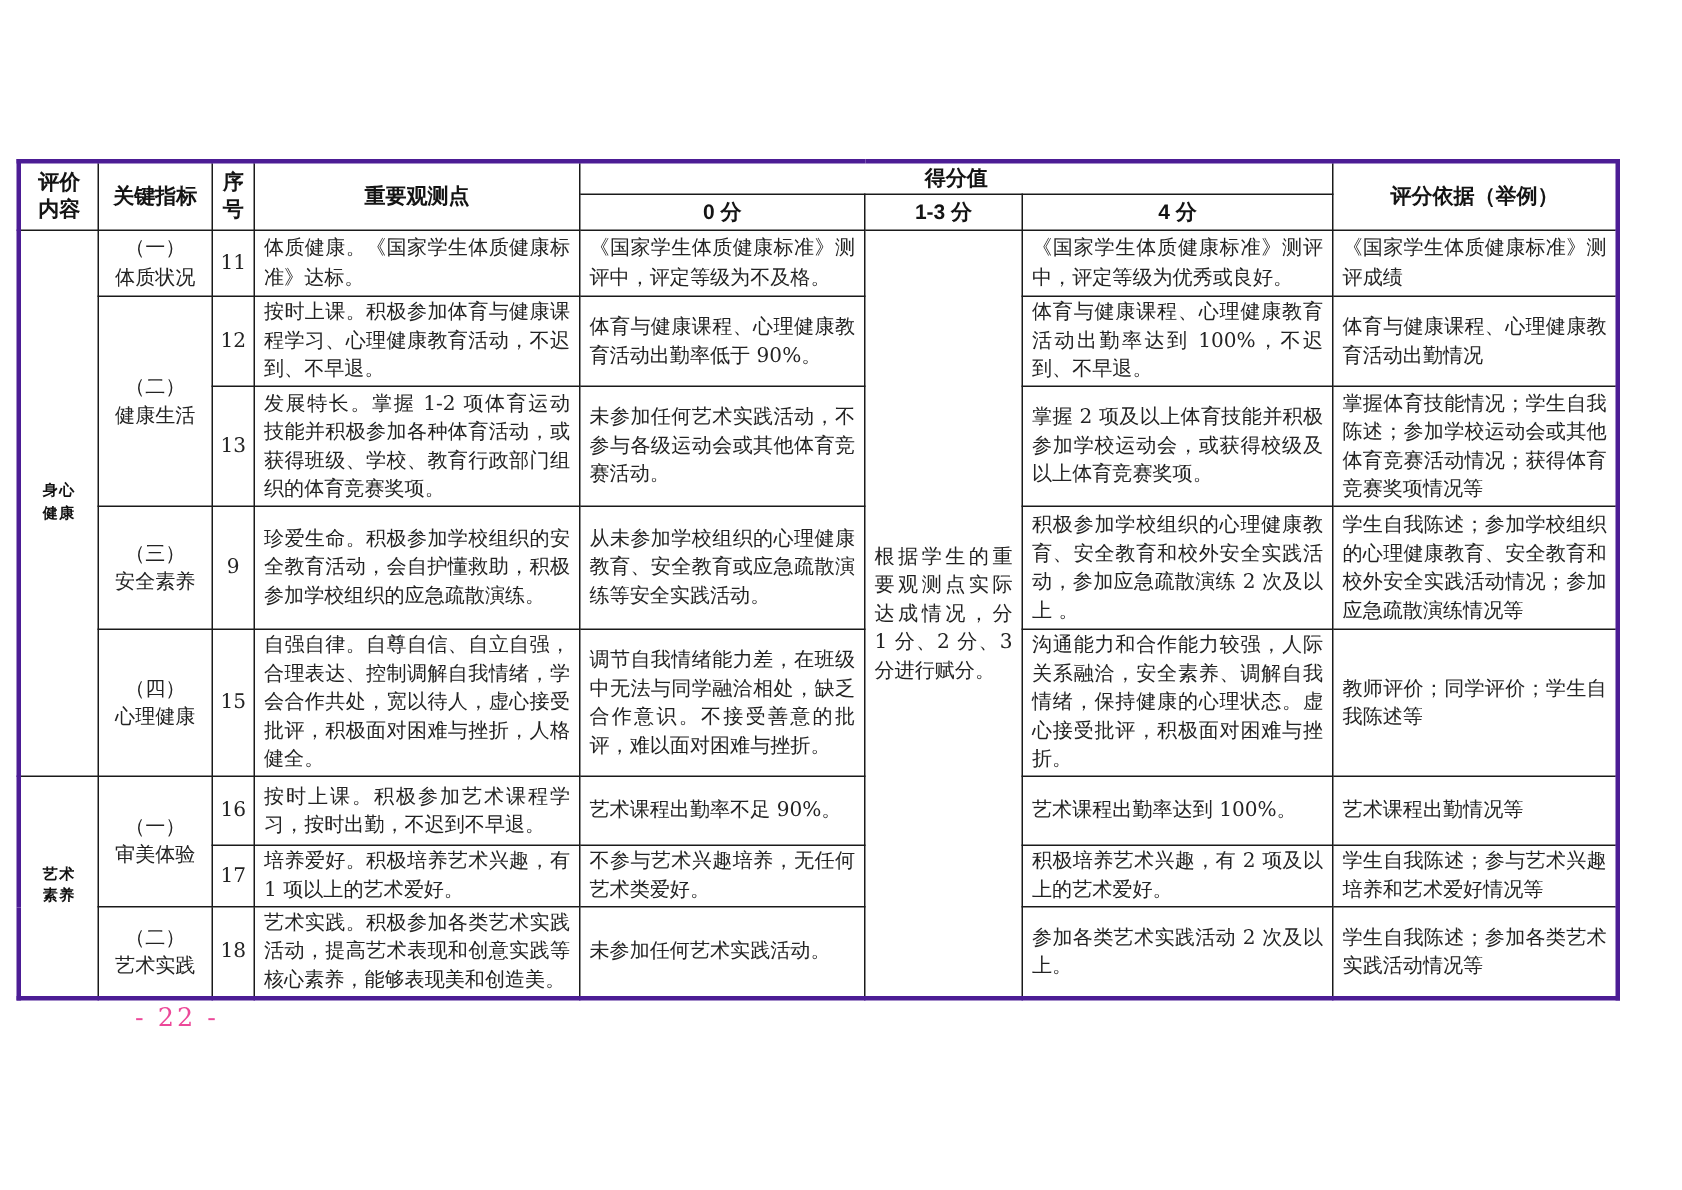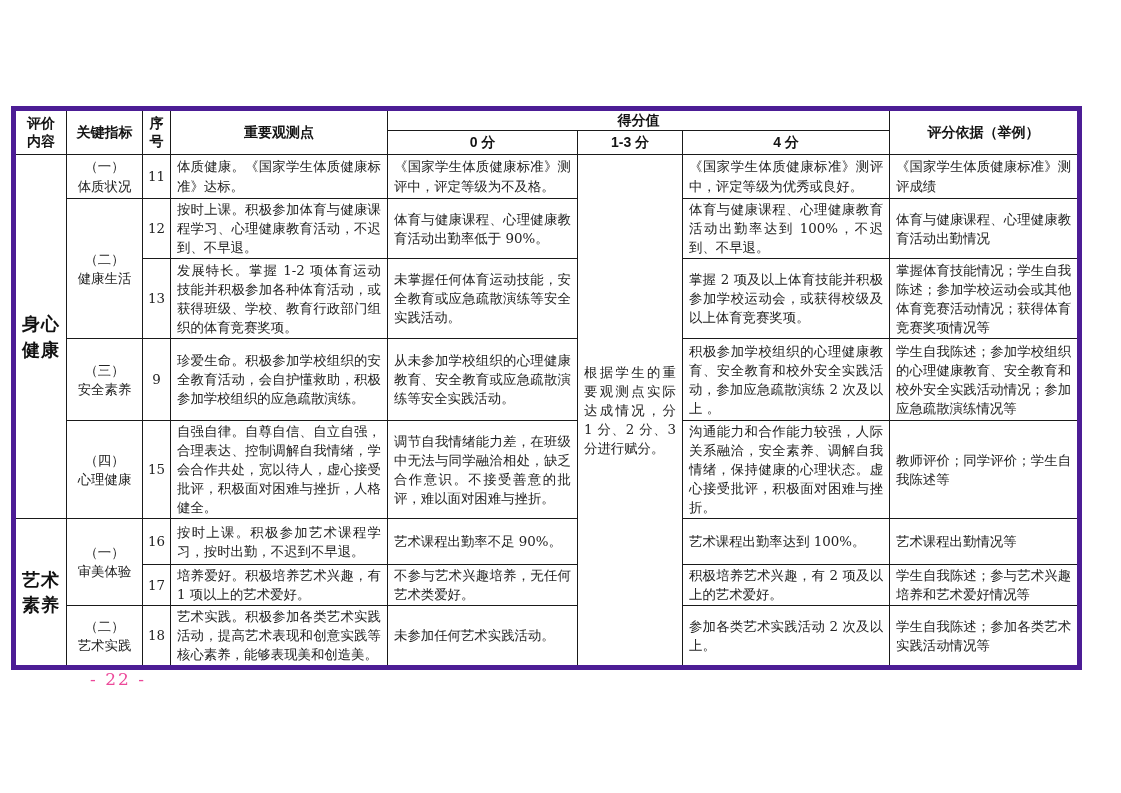--- a/index.html
+++ b/index.html
@@ -3,39 +3,39 @@
 <meta charset="utf-8">
 <style>
   html,body{margin:0;padding:0;}
   body{
     width:1121px;height:793px;background:#ffffff;position:relative;
     font-family:"DejaVu Serif","Liberation Serif",serif;color:#1f1f1f;overflow:hidden;
   }
   table.score{
     position:absolute;left:11px;top:106px;width:1066px;
     border-collapse:collapse;table-layout:fixed;
-    border:5px solid #4c1d95;
+    border:3px solid #4c1d95;
   }
   .score th,.score td{
     border:1px solid #1a1a1a;vertical-align:middle;
     overflow:hidden;
   }
   .score th{
     font-family:"Liberation Sans","DejaVu Sans",sans-serif;
     font-weight:bold;font-size:14px;text-align:center;
     padding:0 2px;color:#141414;
   }
   .score td{
     font-size:13.4px;line-height:1.42;text-align:justify;
     padding:1px 6px;color:#232323;
   }
   .score td.center{text-align:center;padding:1px 2px;}
   .pre{white-space:pre-line;}
   td.cat{
-    font-weight:bold;font-size:18px;text-align:center;
+    font-weight:bold;font-size:10px;text-align:center;
     letter-spacing:1px;color:#111;
   }
   td.serial{font-size:13.4px;margin-top:23px;}
   tr.h1{height:22px} tr.h2{height:24px}
   tr.r11{height:44px} tr.r12{height:50px} tr.r13{height:80px}
   tr.r14{height:82px} tr.r15{height:95px} tr.r16{height:46px}
   tr.r17{height:41px} tr.r18{height:56px}
   .page-number{
     position:absolute;left:90px;top:669px;
     font-size:17px;color:#ec4899;letter-spacing:2px;
@@ -90,21 +90,21 @@
 健康生活</td>
     <td class="center serial">12</td>
     <td>按时上课。积极参加体育与健康课程学习、心理健康教育活动，不迟到、不早退。</td>
     <td>体育与健康课程、心理健康教育活动出勤率低于 90%。</td>
     <td>体育与健康课程、心理健康教育活动出勤率达到 100%，不迟到、不早退。</td>
     <td>体育与健康课程、心理健康教育活动出勤情况</td>
   </tr>
   <tr class="r13">
     <td class="center serial">13</td>
     <td>发展特长。掌握 1-2 项体育运动技能并积极参加各种体育活动，或获得班级、学校、教育行政部门组织的体育竞赛奖项。</td>
-    <td>未掌握任何体育运动技能，安全教育或应急疏散演练等安全实践活动。</td>
+    <td>未参加任何艺术实践活动，不参与各级运动会或其他体育竞赛活动。</td>
     <td>掌握 2 项及以上体育技能并积极参加学校运动会，或获得校级及以上体育竞赛奖项。</td>
     <td>掌握体育技能情况；学生自我陈述；参加学校运动会或其他体育竞赛活动情况；获得体育竞赛奖项情况等</td>
   </tr>
   <tr class="r14">
     <td class="center pre">（三）
 安全素养</td>
     <td class="center serial">9</td>
     <td>珍爱生命。积极参加学校组织的安全教育活动，会自护懂救助，积极参加学校组织的应急疏散演练。</td>
     <td>从未参加学校组织的心理健康教育、安全教育或应急疏散演练等安全实践活动。</td>
     <td>积极参加学校组织的心理健康教育、安全教育和校外安全实践活动，参加应急疏散演练 2 次及以上 。</td>

